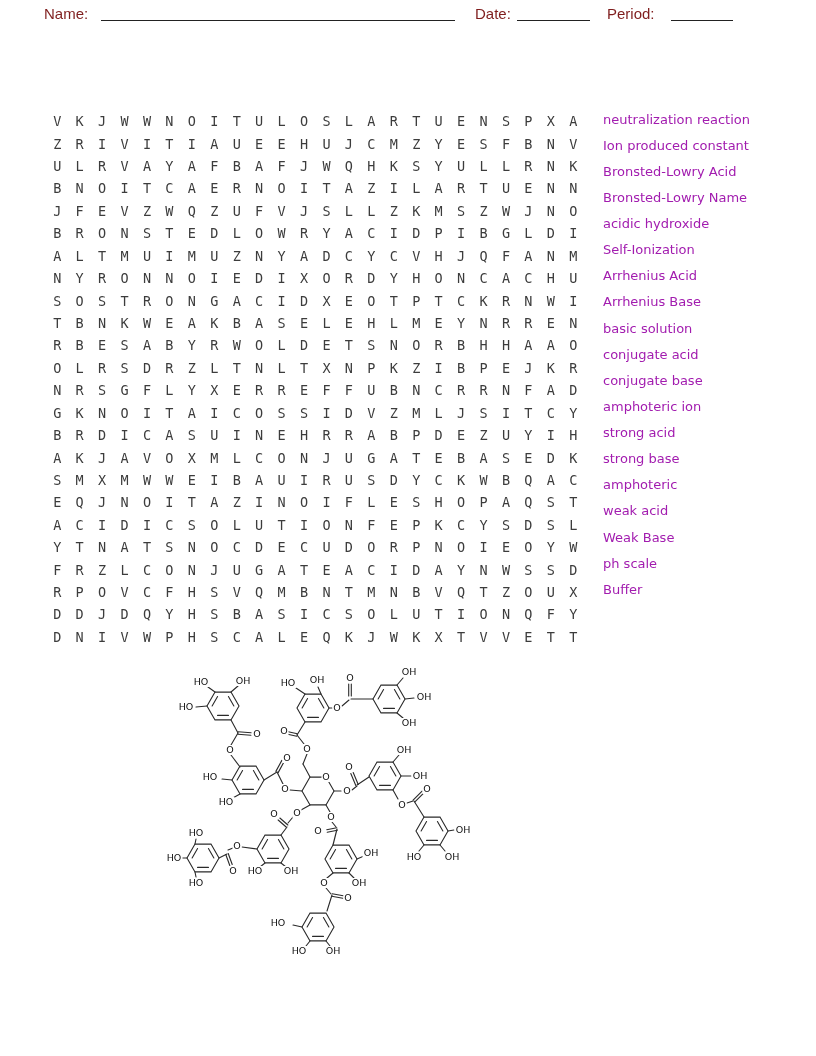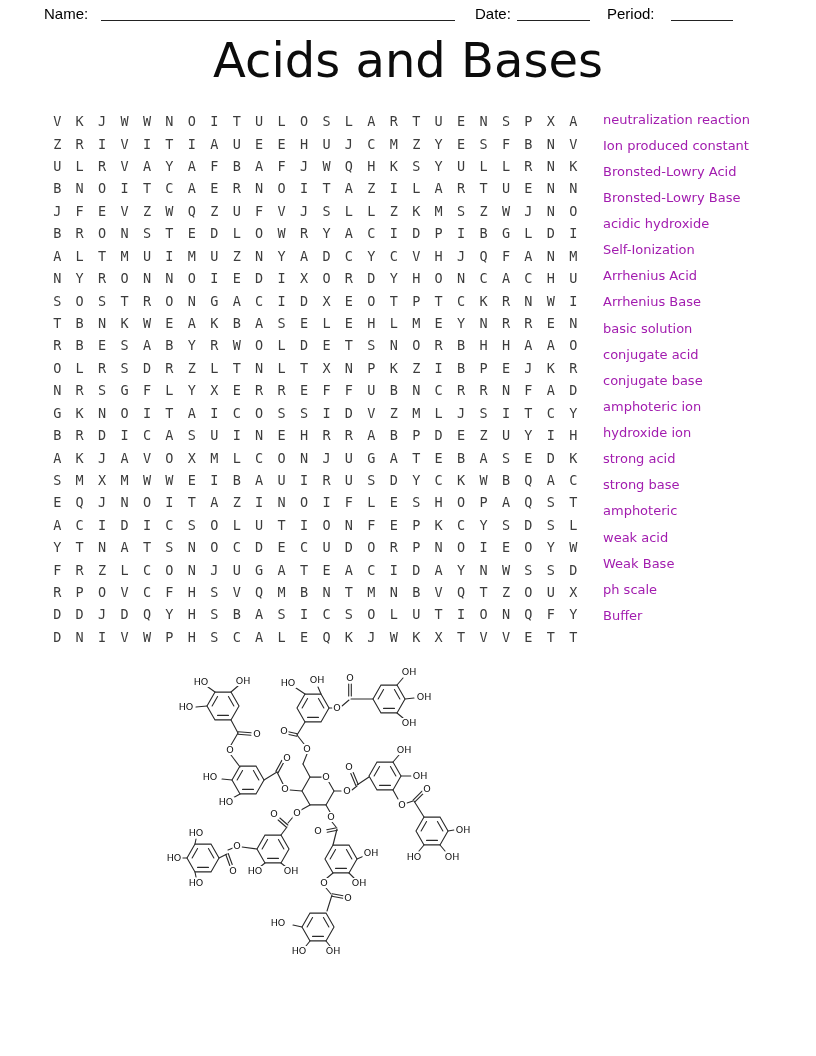--- a/index.html
+++ b/index.html
@@ -1,18 +1,18 @@
 <!DOCTYPE html>
 <html><head>
 <meta charset="utf-8">
 <style>
   html,body{margin:0;padding:0;background:#fff;}
   .page{position:relative;width:816px;height:1056px;background:#fff;overflow:hidden;
         font-family:"Liberation Sans",sans-serif;}
-  .hdr-label{position:absolute;top:5px;font:15px "Liberation Sans",sans-serif;color:#000000;}
+  .hdr-label{position:absolute;top:5px;font:15px "Liberation Sans",sans-serif;color:#7f1d1d;}
   .blank-line{position:absolute;top:2px;height:18px;border-bottom:1.4px solid #222;}
   #name-label{left:44px;}
   #name-line{left:101px;width:354px;}
   #date-label{left:475px;}
   #date-line{left:517px;width:73px;}
   #period-label{left:607px;}
   #period-line{left:671px;width:62px;}
   #title{position:absolute;left:0;top:32px;width:100%;margin:0;text-align:center;
          font:400 48px "DejaVu Sans","Liberation Sans",sans-serif;color:#0c0c0c;letter-spacing:0px;}
   #grid{position:absolute;left:46px;top:110px;display:grid;
@@ -31,21 +31,20 @@
 <body>
 
 <div class="page">
   <span class="hdr-label" id="name-label">Name:</span>
   <span class="blank-line" id="name-line"></span>
   <span class="hdr-label" id="date-label">Date:</span>
   <span class="blank-line" id="date-line"></span>
   <span class="hdr-label" id="period-label">Period:</span>
   <span class="blank-line" id="period-line"></span>
 
-  <h1 id="title">Acids and Bases</h1>
 
   <div id="grid">
       <span class="cell">V</span>
       <span class="cell">K</span>
       <span class="cell">J</span>
       <span class="cell">W</span>
       <span class="cell">W</span>
       <span class="cell">N</span>
       <span class="cell">O</span>
       <span class="cell">I</span>
@@ -616,30 +615,29 @@
       <span class="cell">V</span>
       <span class="cell">E</span>
       <span class="cell">T</span>
       <span class="cell">T</span>
     </div>
 
   <div id="words">
       <div class="word">neutralization reaction</div>
       <div class="word">Ion produced constant</div>
       <div class="word">Bronsted-Lowry Acid</div>
-      <div class="word">Bronsted-Lowry Base</div>
+      <div class="word">Bronsted-Lowry Name</div>
       <div class="word">acidic hydroxide</div>
       <div class="word">Self-Ionization</div>
       <div class="word">Arrhenius Acid</div>
       <div class="word">Arrhenius Base</div>
       <div class="word">basic solution</div>
       <div class="word">conjugate acid</div>
       <div class="word">conjugate base</div>
       <div class="word">amphoteric ion</div>
-      <div class="word">hydroxide ion</div>
       <div class="word">strong acid</div>
       <div class="word">strong base</div>
       <div class="word">amphoteric</div>
       <div class="word">weak acid</div>
       <div class="word">Weak Base</div>
       <div class="word">ph scale</div>
       <div class="word">Buffer</div>
     </div>
 
   <svg id="molecule" viewBox="140 655 365 325" xmlns="http://www.w3.org/2000/svg">

